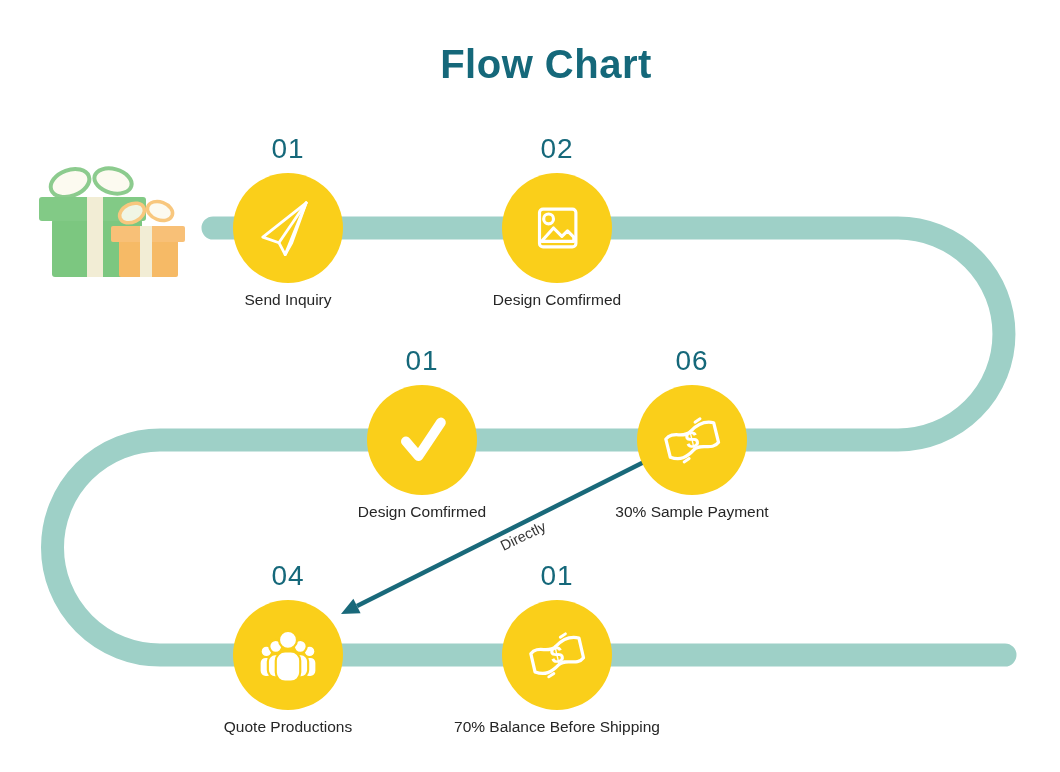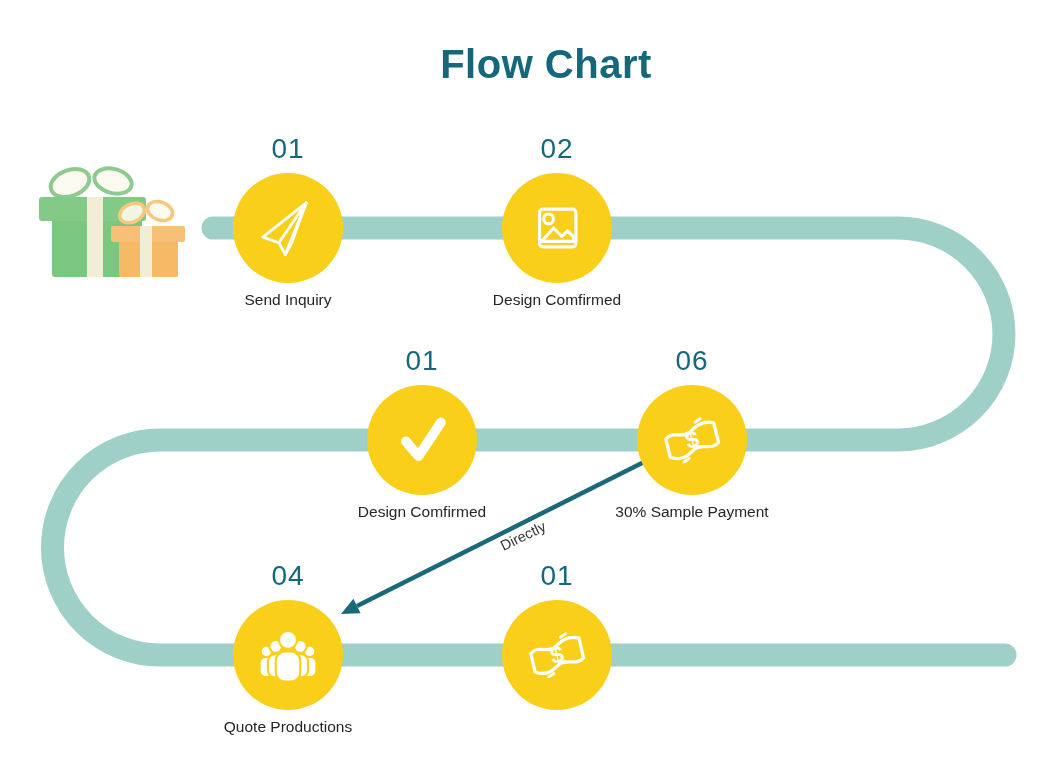--- a/index.html
+++ b/index.html
@@ -162,18 +162,19 @@
     <div class="circle">
       <svg width="72" height="72" viewBox="0 0 100 100">
         <g transform="rotate(-13 50 50)">
           <path class="icon-stroke" d="M15 40 C27 30 39 46 51 38 C63 30 73 28 85 34 L85 62 C73 72 61 56 49 64 C37 72 27 74 15 66 Z"></path>
           <text class="dollar" x="50" y="61" text-anchor="middle">$</text>
           <path class="icon-stroke thin" d="M60 27 L68 24"></path>
           <path class="icon-stroke thin" d="M32 77 L40 74"></path>
         </g>
       </svg>
     </div>
+    <div class="lbl">70% Balance Before Shipping</div>
   </div>
 
 
   <div class="directly">Directly</div>
 
 </div>
 
 </body></html>

